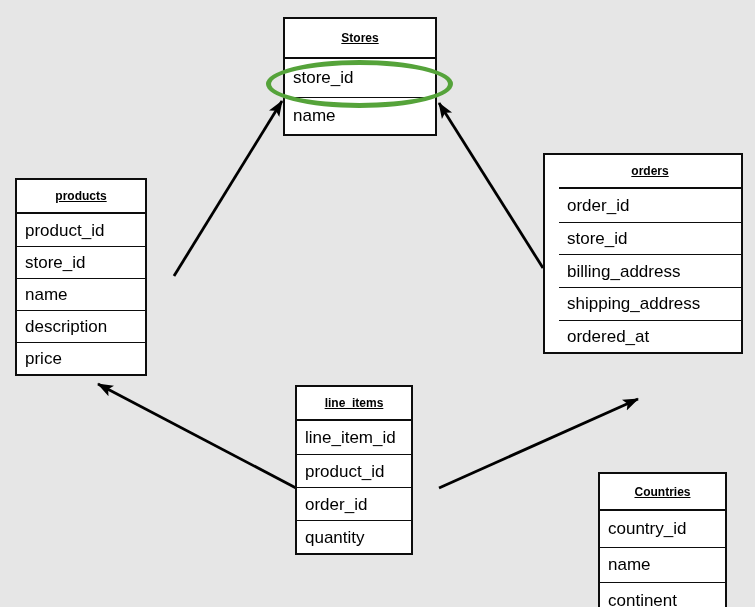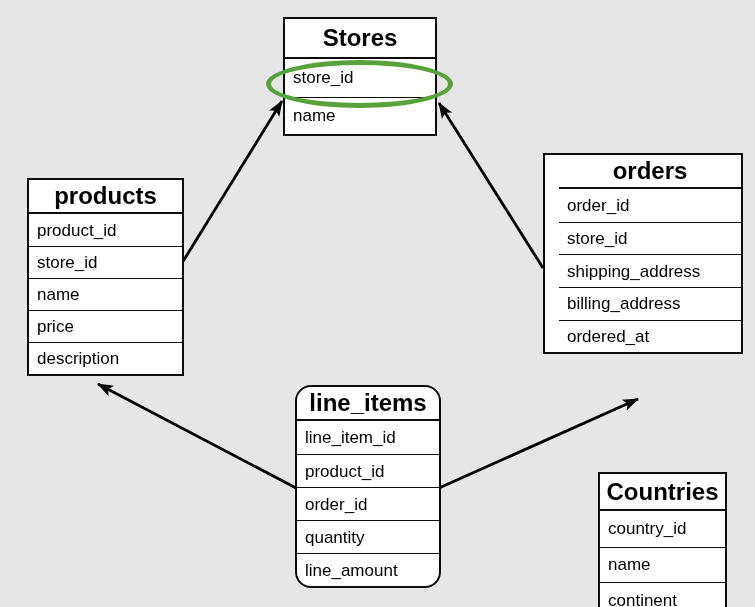--- a/index.html
+++ b/index.html
@@ -12,31 +12,31 @@
   #canvas{position:absolute;inset:0;width:755px;height:607px;}
   svg.arrows{position:absolute;left:0;top:0;z-index:1;}
   .table{
     position:absolute;z-index:2;background:#ffffff;
     border:2px solid #0d0d0d;box-sizing:border-box;
     font-size:17px;line-height:1;
   }
   .hdr{
     height:var(--hh);border-bottom:2px solid #0d0d0d;
     display:flex;align-items:center;justify-content:center;
-    font-weight:bold;font-size:24px;
+    font-weight:bold;font-size:12px;text-decoration:underline;
   }
   .row{
     height:var(--rh);display:flex;align-items:center;
     padding-left:8px;box-sizing:border-box;
   }
   .row + .row{border-top:1.5px solid #0d0d0d;}
   .t-stores    {left:283px;top:17px; width:154px;--hh:38px;--rh:37.5px;}
-  .t-products  {left:27px; top:178px;width:157px;--hh:32px;--rh:32px;}
+  .t-products  {left:15px; top:178px;width:132px;--hh:32px;--rh:32px;}
   .t-orders    {left:543px;top:153px;width:200px;padding-left:14px;--hh:32px;--rh:32.7px;}
-  .t-lineitems {left:295px;top:385px;width:146px;border-radius:16px;--hh:32px;--rh:33px;}
+  .t-lineitems {left:295px;top:385px;width:118px;--hh:32px;--rh:33px;}
   .t-countries {left:598px;top:438px;width:129px;margin-top:34px;--hh:35px;--rh:35.6px;}
   .highlight-ellipse{
     position:absolute;z-index:3;left:266px;top:60px;width:187px;height:48px;
     border:5.5px solid #55a33a;border-radius:50%;box-sizing:border-box;
     background:transparent;pointer-events:none;
   }
 </style>
 </head>
 <body>
 
@@ -58,40 +58,39 @@
     <div class="hdr">Stores</div>
     <div class="row">store_id</div>
     <div class="row">name</div>
   </div>
 
   <div class="table t-products">
     <div class="hdr">products</div>
     <div class="row">product_id</div>
     <div class="row">store_id</div>
     <div class="row">name</div>
+    <div class="row">description</div>
     <div class="row">price</div>
-    <div class="row">description</div>
   </div>
 
   <div class="table t-orders">
     <div class="hdr">orders</div>
     <div class="row">order_id</div>
     <div class="row">store_id</div>
+    <div class="row">billing_address</div>
     <div class="row">shipping_address</div>
-    <div class="row">billing_address</div>
     <div class="row">ordered_at</div>
   </div>
 
   <div class="table t-lineitems">
     <div class="hdr">line_items</div>
     <div class="row">line_item_id</div>
     <div class="row">product_id</div>
     <div class="row">order_id</div>
     <div class="row">quantity</div>
-    <div class="row">line_amount</div>
   </div>
 
   <div class="table t-countries">
     <div class="hdr">Countries</div>
     <div class="row">country_id</div>
     <div class="row">name</div>
     <div class="row">continent</div>
   </div>
 
   <div class="highlight-ellipse"></div>

